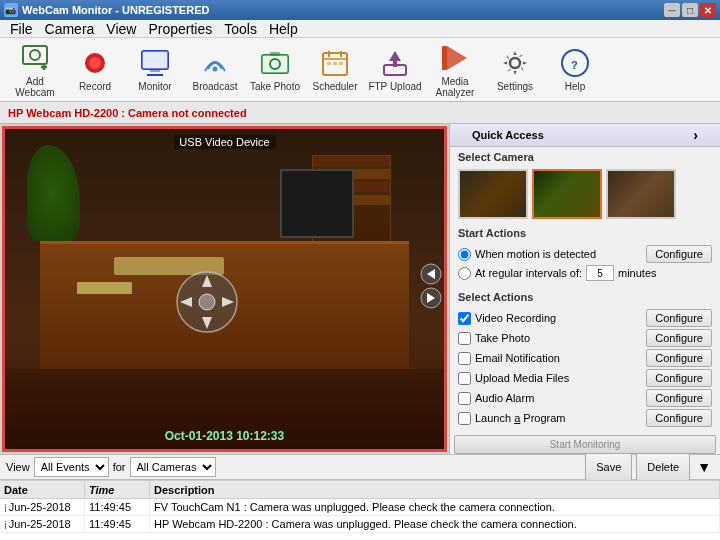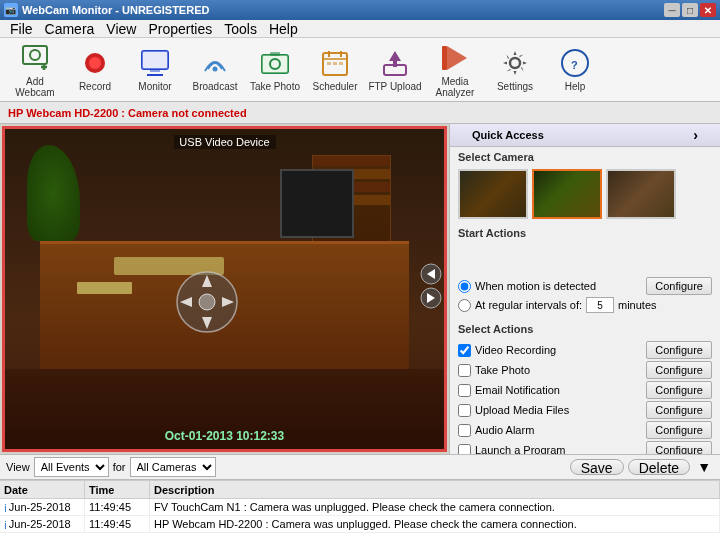--- a/index.html
+++ b/index.html
@@ -171,21 +171,20 @@
       overflow: hidden;
     }
     .cam-thumb.selected { border-color: #e87020; }
     .cam-thumb-1 { background: linear-gradient(135deg, #2a2a2a, #5a3a1a, #2a1a0a); }
     .cam-thumb-2 { background: linear-gradient(135deg, #1a2a1a, #2a5a1a, #4a3a0a); }
     .cam-thumb-3 { background: linear-gradient(135deg, #3a2a2a, #5a4a2a, #3a2a1a); }
 
     
     .start-actions {
       padding: 4px 8px;
-      margin-top: 32px;
     }
     .radio-row {
       display: flex;
       align-items: center;
       gap: 4px;
       margin: 2px 0;
       font-size: 11px;
     }
     .radio-row input[type=radio] { cursor: pointer; }
     .interval-input {
@@ -251,25 +250,25 @@
       height: 20px;
       font-size: 11px;
       border: 1px solid #aaa;
       background: white;
       padding: 0 2px;
     }
     .filter-bar-spacer { flex: 1; }
     .action-btn {
       background: linear-gradient(to bottom, #f5f5f5, #e0e0e0);
       border: 1px solid #aaa;
-      height: 16px;
+      height: 28px;
       padding: 0 10px;
-      font-size: 14px;
+      font-size: 11px;
       cursor: pointer;
-      border-radius: 10px;
+      border-radius: 2px;
     }
 
     
     .log-table-area {
       flex: 1;
       background: white;
       border-top: 1px solid #ccc;
       overflow: hidden;
     }
     .log-header {
@@ -603,21 +602,21 @@
     </select>
     <div class="filter-bar-spacer"></div>
     <button class="action-btn">Save</button>
     <button class="action-btn">Delete</button>
     <span style="font-size:14px;cursor:pointer;padding:0 3px;">▼</span>
   </div>
 
   <div class="log-table-area">
     <div class="log-header">
       <div class="log-header-cell" style="width:85px;">Date</div>
-      <div class="log-header-cell" style="width:65px;">Time</div>
+      <div class="log-header-cell" style="width:65px;font-style:italic;">Time</div>
       <div class="log-header-cell" style="flex:1;">Description</div>
     </div>
     <div class="log-row">
       <div class="log-cell" style="width:85px;">
         <span class="log-icon">ℹ</span>
         <span>Jun-25-2018</span>
       </div>
       <div class="log-cell" style="width:65px;">11:49:45</div>
       <div class="log-cell" style="flex:1;">FV TouchCam N1 : Camera was unplugged. Please check the camera connection.</div>
     </div>

